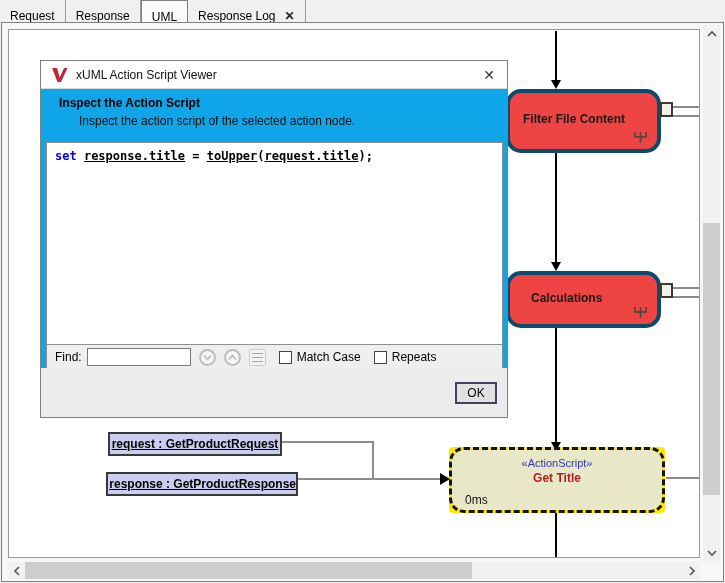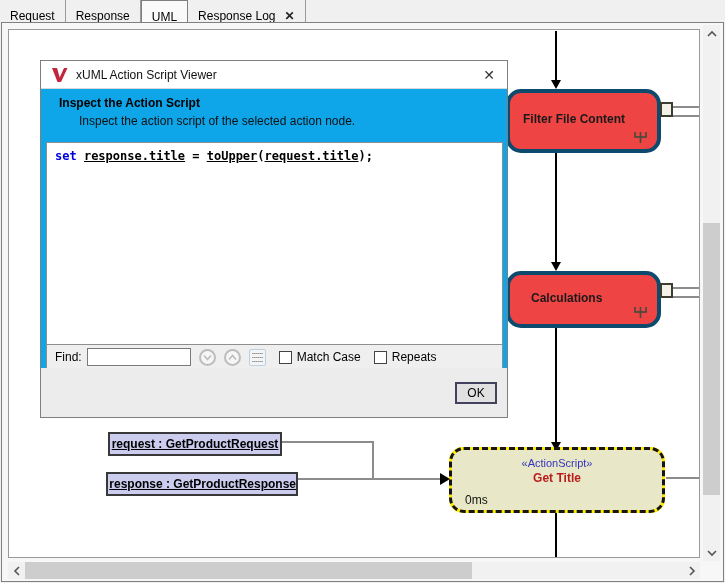--- a/index.html
+++ b/index.html
@@ -20,21 +20,21 @@
   .flowline { position:absolute; background:#000; }
   .grayline { position:absolute; background:#8c8c8c; }
   .arrow-down { position:absolute; width:0; height:0; border-left:5px solid transparent; border-right:5px solid transparent; border-top:9px solid #000; }
   .arrow-right { position:absolute; width:0; height:0; border-top:6px solid transparent; border-bottom:6px solid transparent; border-left:10px solid #000; }
 
   .action-node { position:absolute; background:#ef4444; border:4px solid #0c4a6e; border-radius:15px; }
   .action-node .node-label { position:absolute; left:13px; top:50%; transform:translateY(-62%); font-size:12px; font-weight:bold; color:#1a1a1a; white-space:nowrap; }
   .rake { position:absolute; right:9px; bottom:5px; }
   .pin { position:absolute; width:13px; height:15px; background:#f2f2e8; border:2px solid #3c3c30; }
 
-  .sel-wrap { position:absolute; background:#ffe900; border-radius:14px; }
+  .sel-wrap { position:absolute; background:#ffe900; border-radius:4px; }
   .sel-inner { position:absolute; inset:0; background:#e8e8c9; background-clip:padding-box; border:3px dashed #151515; border-radius:15px; text-align:center; }
   .stereotype { font-size:11px; color:#3333bb; margin-top:7px; }
   .sel-inner .node-title { font-size:12px; font-weight:bold; color:#b91c1c; margin-top:2px; }
   .duration { position:absolute; left:13px; bottom:3px; font-size:12px; color:#111; }
 
   .object-node { position:absolute; height:24px; background:#ccccee; border:2px solid #38383a; display:flex; align-items:center; justify-content:center; }
   .object-node span { font-size:12px; font-weight:bold; text-decoration:underline; color:#000; white-space:nowrap; }
 
   
   .sb-btn { position:absolute; background:#f1f1f1; display:flex; align-items:center; justify-content:center; }

